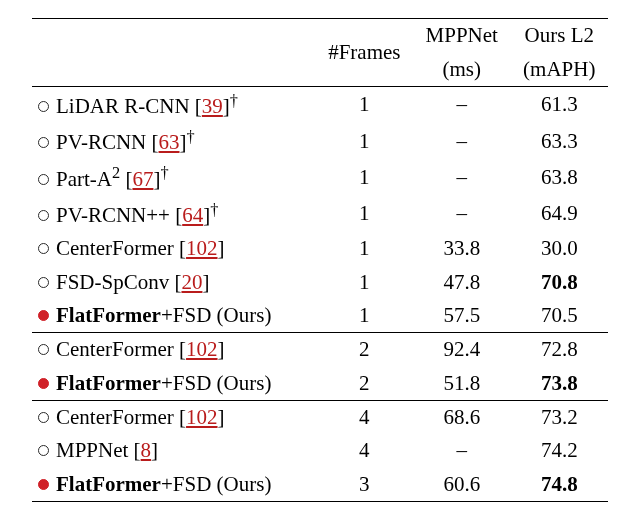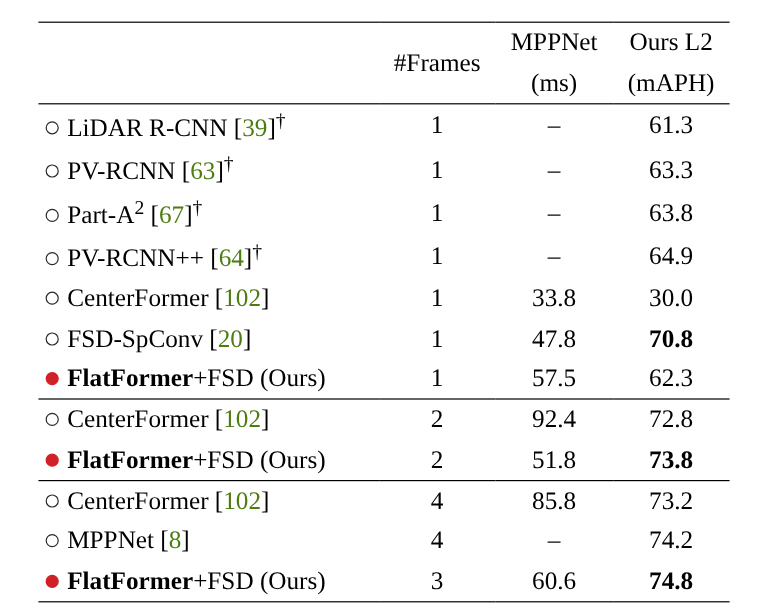--- a/index.html
+++ b/index.html
@@ -37,21 +37,21 @@
   .bullet {
     display: inline-block;
     width: 9px; height: 9px;
     border: 1px solid #2a2a2a;
     border-radius: 50%;
     margin-right: 7px;
     vertical-align: 1px;
   }
   .bullet.red { background: #d02128; border-color: #d02128; }
 
-  .cite { color: #4d7c0f; }
+  .cite { color: #b91c1c; text-decoration: underline; }
   .sup  { font-size: 0.78em; vertical-align: super; position: relative; top: 0.05em; }
   .dag  { font-family: "Times New Roman", serif; }
   .bold { font-weight: bold; }
 </style>
 </head>
 <body>
 
 <div class="wrap">
   <table>
     <thead>
@@ -101,38 +101,38 @@
         <tr>
           <td class="method"><span class="bullet"></span><span>FSD-SpConv </span>[<span class="cite">20</span>]</td>
           <td>1</td>
           <td>47.8</td>
           <td class="bold">70.8</td>
         </tr>
         <tr>
           <td class="method"><span class="bullet red"></span><span class="bold">FlatFormer</span><span>+FSD (Ours)</span></td>
           <td>1</td>
           <td>57.5</td>
-          <td>62.3</td>
+          <td>70.5</td>
         </tr>
         <tr class="hr-mid">
           <td class="method"><span class="bullet"></span><span>CenterFormer </span>[<span class="cite">102</span>]</td>
           <td>2</td>
           <td>92.4</td>
           <td>72.8</td>
         </tr>
         <tr>
           <td class="method"><span class="bullet red"></span><span class="bold">FlatFormer</span><span>+FSD (Ours)</span></td>
           <td>2</td>
           <td>51.8</td>
           <td class="bold">73.8</td>
         </tr>
         <tr class="hr-mid">
           <td class="method"><span class="bullet"></span><span>CenterFormer </span>[<span class="cite">102</span>]</td>
           <td>4</td>
-          <td>85.8</td>
+          <td>68.6</td>
           <td>73.2</td>
         </tr>
         <tr>
           <td class="method"><span class="bullet"></span><span>MPPNet </span>[<span class="cite">8</span>]</td>
           <td>4</td>
           <td>–</td>
           <td>74.2</td>
         </tr>
         <tr class="hr-bottom">
           <td class="method"><span class="bullet red"></span><span class="bold">FlatFormer</span><span>+FSD (Ours)</span></td>

